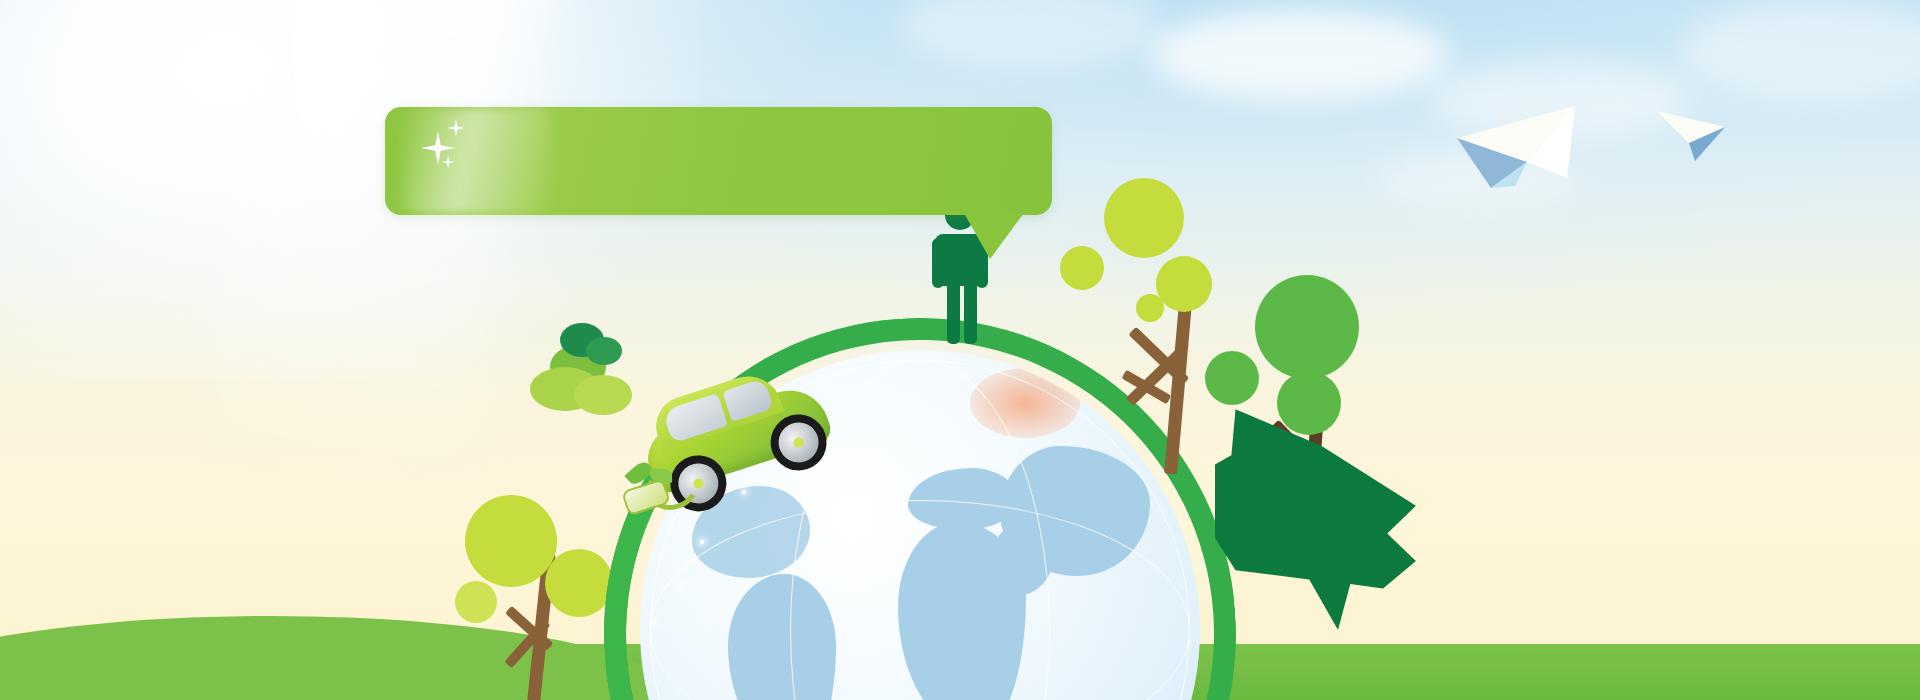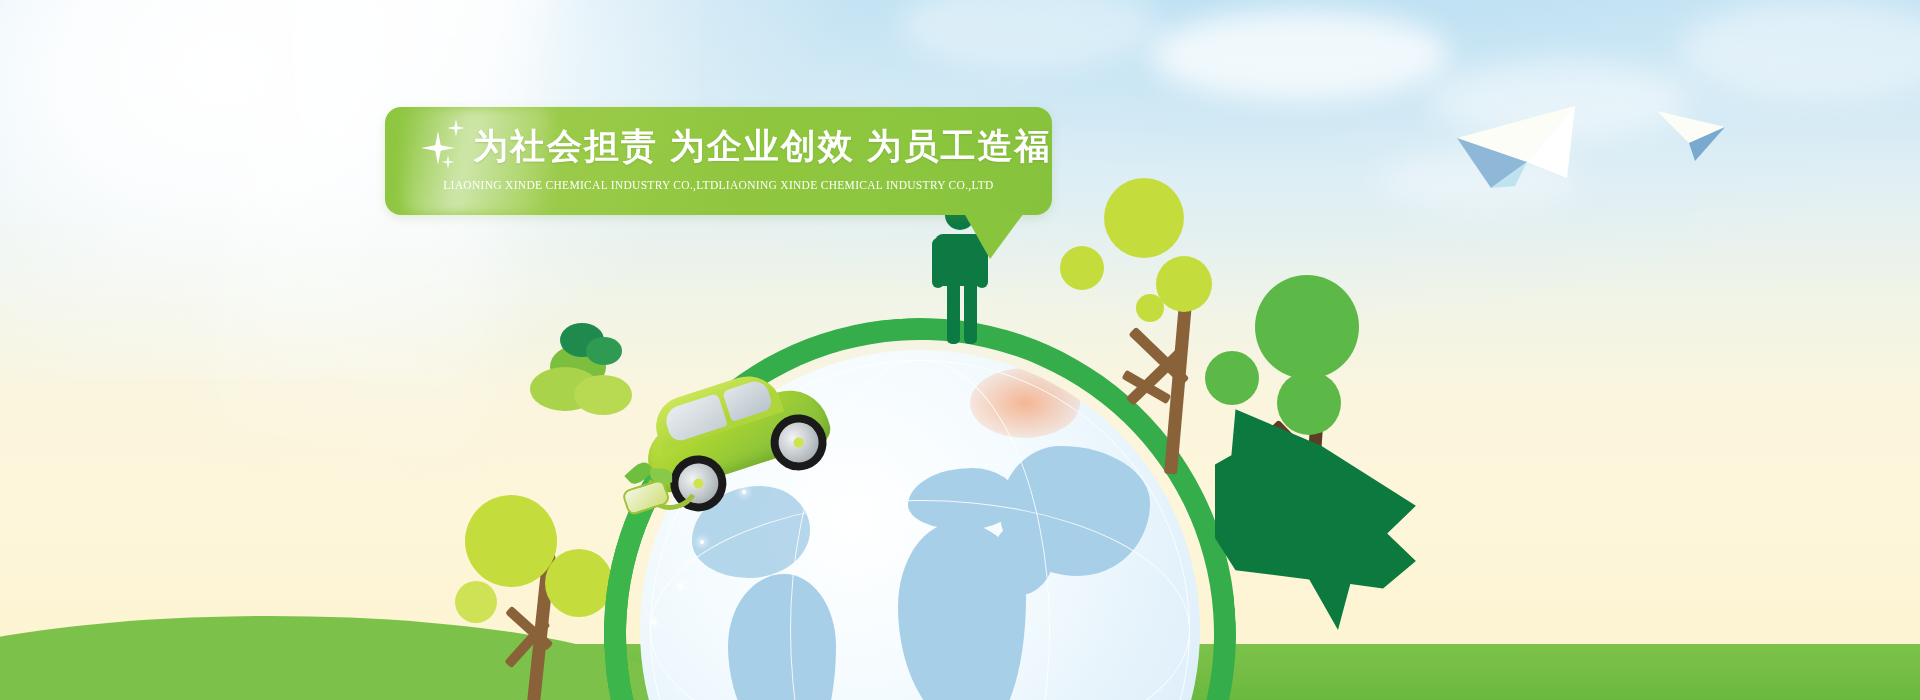--- a/index.html
+++ b/index.html
@@ -288,18 +288,16 @@
     </div>
   </div>
 
   <div id="banner">
     <div class="sheen"></div>
     <div class="sparkle-group">
       <div class="spark s1"></div>
       <div class="spark s2"></div>
       <div class="spark s3"></div>
     </div>
-    <div id="headline">为社会担责  为企业创效  为员工造福</div>
-    <div id="subline">LIAONING XINDE  CHEMICAL INDUSTRY CO.,LTDLIAONING XINDE  CHEMICAL INDUSTRY CO.,LTD</div>
     <div class="tail"></div>
   </div>
 
 </div>
 
 </body></html>

